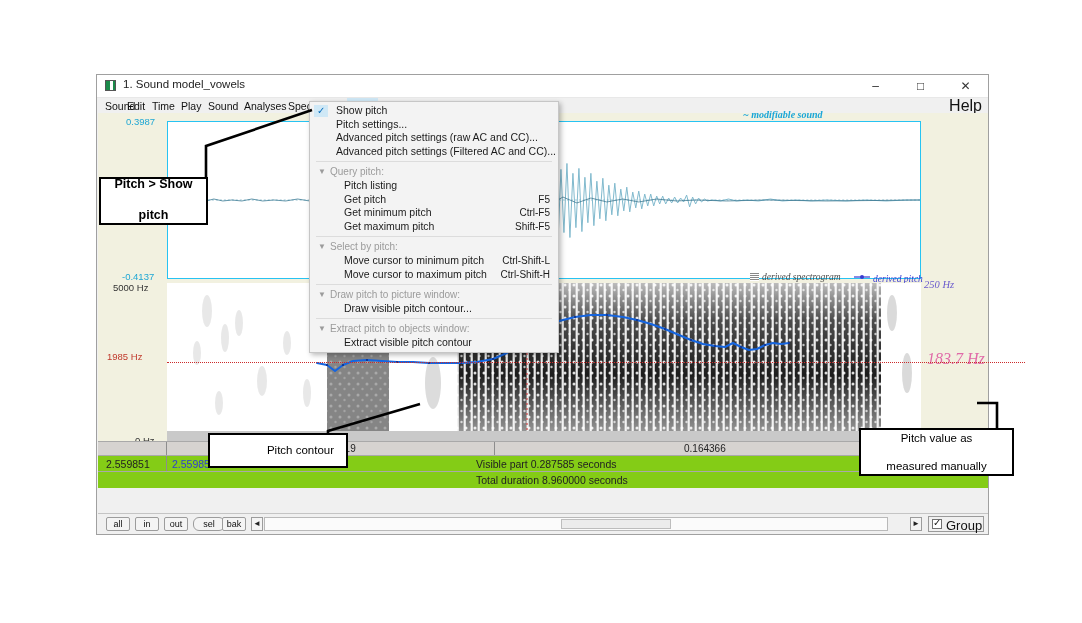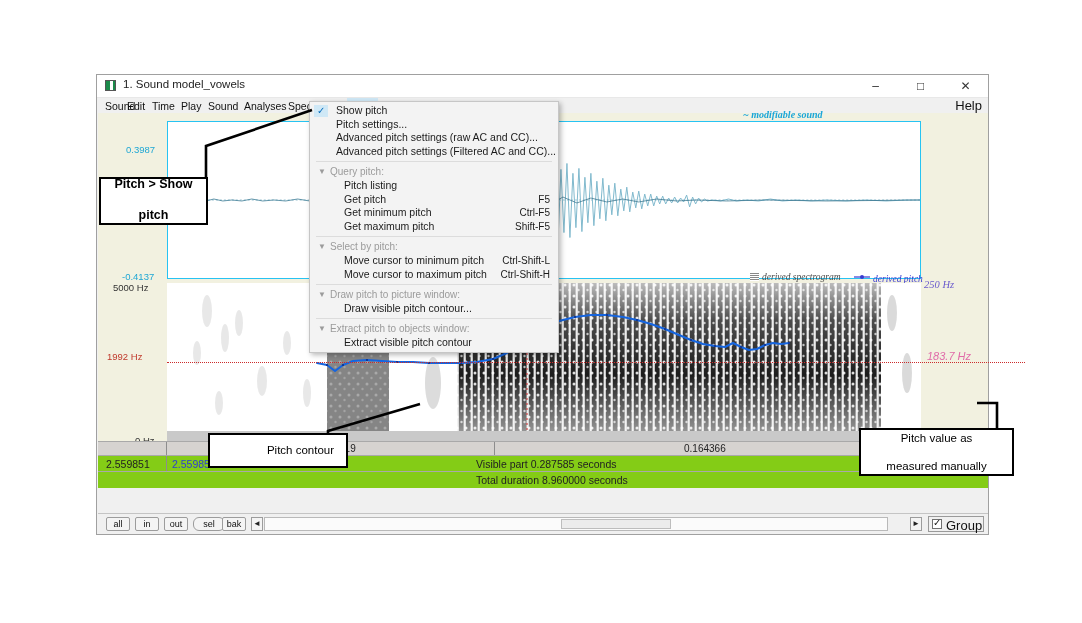--- a/index.html
+++ b/index.html
@@ -20,21 +20,21 @@
   .winbtn{position:absolute;top:0;width:45px;height:22px;cursor:default;}
   .winbtn span{position:absolute;left:0;top:0;width:45px;height:22px;line-height:22px;text-align:center;font-size:12px;color:#333;}
   .winbtn.min{right:90px;}
   .winbtn.max{right:45px;}
   .winbtn.close{right:0px;}
 
   
   .menubar{position:relative;height:16px;background:#f0f0f0;}
   .menuitem{position:absolute;top:0;height:16px;line-height:16px;font-size:10.5px;color:#111;padding:0 4px;white-space:nowrap;cursor:default;}
   .menuitem.active{background:#cfe8f6;}
-  .help-link{position:absolute;right:6px;top:0;height:16px;line-height:16px;font-size:13px;color:#111;}
+  .help-link{position:absolute;right:6px;top:0;height:16px;line-height:16px;font-size:16px;color:#111;}
 
   
   .dropdown{
     position:absolute;left:212px;top:26px;width:248px;
     background:#f3f3f3;border:1px solid #c6c6c6;
     box-shadow:2px 2px 5px rgba(0,0,0,.28);
     padding:2px 0;z-index:50;font-size:10.5px;color:#1b1b1b;
   }
   .dd-row{position:relative;height:13.6px;line-height:13.6px;padding:0 8px 0 26px;white-space:nowrap;cursor:default;}
   .dd-row.checked:before{content:"";position:absolute;left:4px;top:1px;width:14px;height:12px;background:#cfe8f6;}
@@ -50,21 +50,21 @@
 
   .wave-pane{position:absolute;left:1px;top:0px;width:890px;height:170px;background:#f2f1e0;}
   .wave-inner{position:absolute;left:69px;top:8px;width:754px;height:158px;background:#ffffff;border:1.5px solid #27c3f2;box-sizing:border-box;}
   .wave-svg{position:absolute;left:0;top:0;width:100%;height:100%;}
 
   .lbl{position:absolute;font-size:9.5px;white-space:nowrap;}
   .lbl.cyanlbl{color:#1fa7d4;}
   .lbl.modif{color:#1aa6d8;font-weight:bold;font-style:italic;font-family:"Liberation Serif",serif;font-size:10px;}
   .lbl.red{color:#c0392b;}
   .lbl.dark{color:#333;}
-  .lbl.pink{color:#e06aa8;font-style:italic;font-family:Liberation Sans, sans-serif;font-size:11px;}
+  .lbl.pink{color:#e06aa8;font-style:italic;font-family:Liberation Serif, serif;font-size:16px;}
   .lbl.purple{color:#6a5acd;font-style:italic;font-family:"Liberation Serif",serif;font-size:10.5px;}
   .lbl.derived{font-style:italic;font-family:"Liberation Serif",serif;font-size:9.5px;}
 
   .spec-pane{position:absolute;left:1px;top:170px;width:890px;height:165px;background:#f2f1e0;}
   .spec-inner{position:absolute;left:69px;top:0px;width:754px;height:148px;background:#ffffff;overflow:hidden;}
   .spec-canvas{position:absolute;left:0;top:0;width:100%;height:100%;}
   .pitch-svg{position:absolute;left:0;top:0;width:100%;height:100%;}
   .dotted-line{position:absolute;left:69px;width:858px;height:0;border-top:1px dotted #cc2b2b;}
 
   .grayband{position:absolute;left:69px;width:754px;height:10px;background:#c9c9c9;}
@@ -130,21 +130,21 @@
       <div class="menuitem active" style="left:250px">Pitch</div>
       <div class="menuitem" style="left:282px">Intensity</div>
       <div class="menuitem" style="left:330px">Formants</div>
       <div class="menuitem" style="left:380px">Pulses</div>
       <div class="help-link">Help</div>
     </div>
 
     <div class="panels">
 
       <div class="wave-pane">
-        <div class="lbl cyanlbl" style="left:28px;top:3px;margin-top:28px;">0.3987</div>
+        <div class="lbl cyanlbl" style="left:28px;top:3px;">0.3987</div>
         <div class="lbl cyanlbl" style="left:24px;top:158px;">-0.4137</div>
         <div class="lbl modif" style="left:645px;top:-4px;">~ modifiable sound</div>
 
         <div class="wave-inner">
           <svg class="wave-svg" viewBox="0 0 754 158" preserveAspectRatio="none">
             <line x1="0" y1="79" x2="754" y2="79" stroke="#6fa8bd" stroke-width="0.7" stroke-dasharray="2,2"></line>
 
             <path d="M0,79 L6,78 L10,81 L15,78 L22,80 L30,79 L38,80 L46,78 L55,80 L64,79 L74,80 L84,78 L95,80 L106,79 L118,80 L130,78 L142,80 L155,79 L168,80 L180,78 L192,80" fill="none" stroke="#3e7d96" stroke-width="0.8"></path>
 
             <path d="M192,80 L196,72 L199,83 L202,68 L205,84 L208,62 L211,86 L214,58 L217,90 L220,66 L223,88 L226,74 L229,95 L231,60 L234,110 L236,52 L238,120 L240,78 L243,100 L246,76 L249,88 L252,79" fill="none" stroke="#3e7d96" stroke-width="0.8"></path>
@@ -187,21 +187,21 @@
                        L396,76 L410,82 L424,77 L440,81 L456,78 L472,81 L490,78 L510,80
                        L530,79 L560,80 L600,79 L660,80 L754,79"></path>
             </g>
           </svg>
         </div>
       </div>
 
       <div class="spec-pane">
         <div class="lbl dark" style="left:15px;top:-1px;">5000 Hz</div>
         <div class="lbl dark" style="left:37px;top:152px;">0 Hz</div>
-        <div class="lbl red" style="left:9px;top:68px;">1992 Hz</div>
+        <div class="lbl red" style="left:9px;top:68px;">1985 Hz</div>
         <div class="lbl pink" style="left:829px;top:67px;">183.7 Hz</div>
         <div class="lbl purple" style="left:826px;top:-4px;">250 Hz</div>
 
         <div class="lbl derived" style="left:652px;top:-11px;color:#4a4a4a;">
           <span style="display:inline-block;width:9px;height:8px;background:repeating-linear-gradient(#888 0 1px,#fff 1px 2px);vertical-align:-1px;margin-right:3px;"></span><span>derived spectrogram</span>
         </div>
         <div class="lbl derived" style="left:756px;top:-11px;color:#3a3ad0;">
           <span style="display:inline-block;width:16px;vertical-align:2px;margin-right:3px;">
             <svg width="16" height="6" viewBox="0 0 16 6">
                 <line x1="0" y1="3" x2="16" y2="3" stroke="#3a3ad0" stroke-width="1.2"></line>

